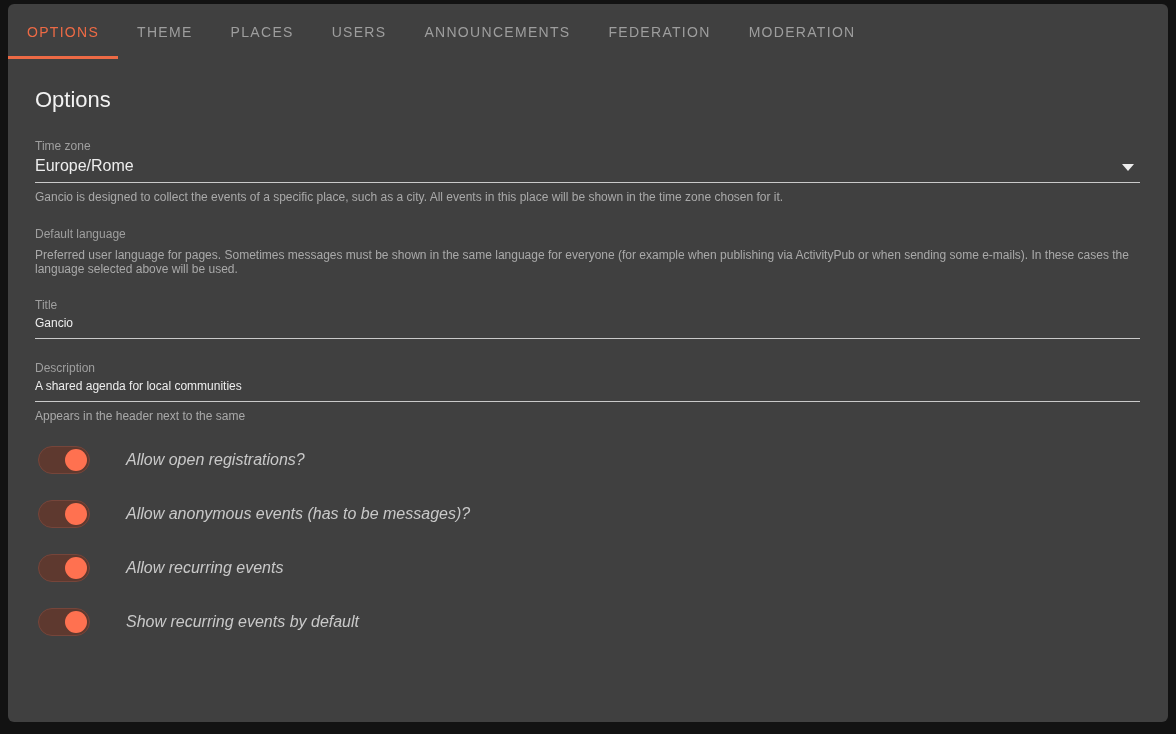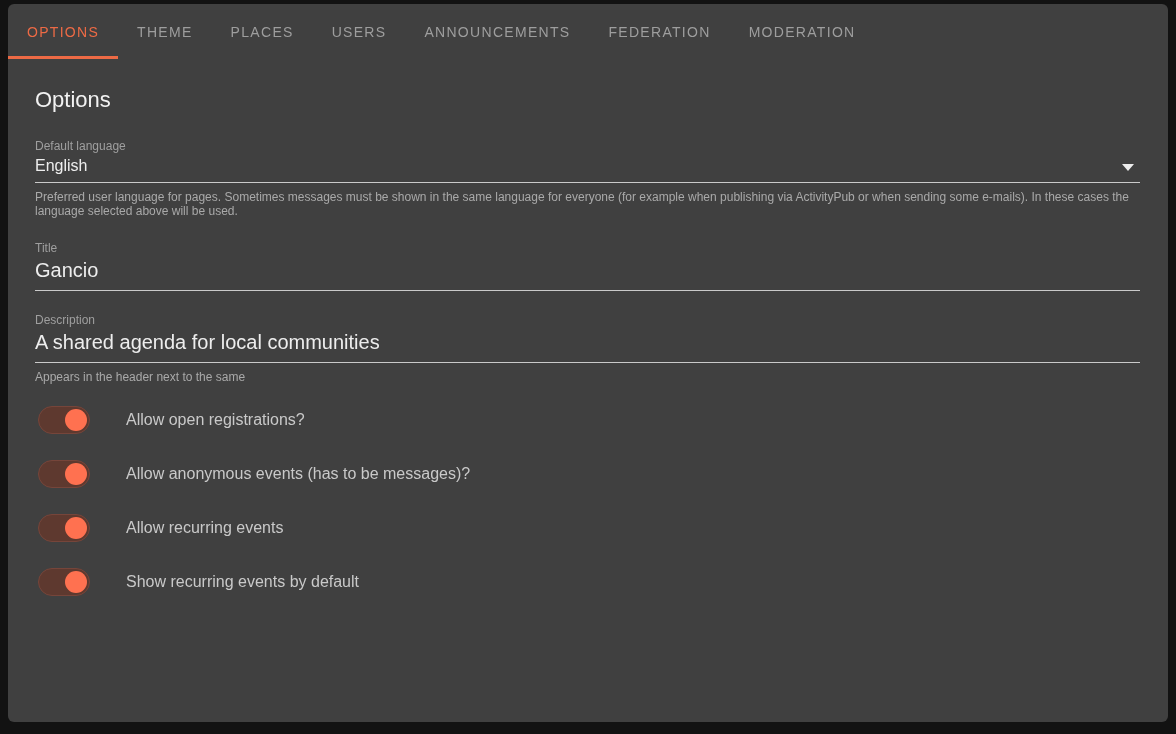--- a/index.html
+++ b/index.html
@@ -80,33 +80,33 @@
     margin-top: 3px;
   }
   .text-input {
     display: block;
     width: 100%;
     background: transparent;
     border: none;
     border-bottom: 1px solid rgba(255,255,255,0.72);
     color: #ededed;
     font-family: "Liberation Sans", sans-serif;
-    font-size: 20px;
+    font-size: 12px;
     padding: 0 0 8px 0;
     outline: none;
   }
   .hint {
     display: block;
     color: #a9a9a9;
     font-size: 12px;
     line-height: 1.15;
     margin-top: 8px;
   }
   
-  .toggles { margin-top: 19px; }
+  .toggles { margin-top: 19px; font-style: italic; }
   .toggle-row {
     display: flex;
     align-items: center;
     margin-bottom: 26px;
     height: 28px;
   }
   .switch {
     position: relative;
     width: 52px;
     height: 28px;
@@ -142,27 +142,31 @@
     <button class="tab">USERS</button>
     <button class="tab">ANNOUNCEMENTS</button>
     <button class="tab">FEDERATION</button>
     <button class="tab">MODERATION</button>
   </div>
 
   <div class="content">
 
     <h1 class="page-title">Options</h1>
 
+    <div class="field">
+      <span class="field-label">Time zone</span>
+      <div class="select-box">
+        <span class="select-value">Europe/Rome</span>
+        <span class="caret-down"></span>
+      </div>
+      <span class="hint">Gancio is designed to collect the events of a specific place, such as a city. All events in this place will be shown in the time zone chosen for it.</span>
+    </div>
 
     <div class="field">
       <span class="field-label">Default language</span>
-      <div class="select-box">
-        <span class="select-value">English</span>
-        <span class="caret-down"></span>
-      </div>
       <span class="hint">Preferred user language for pages. Sometimes messages must be shown in the same language for everyone (for example when publishing via ActivityPub or when sending some e-mails). In these cases the language selected above will be used.</span>
     </div>
 
     <div class="field">
       <span class="field-label">Title</span>
       <input class="text-input" type="text" value="Gancio" style="">
     </div>
 
     <div class="field">
       <span class="field-label">Description</span>

